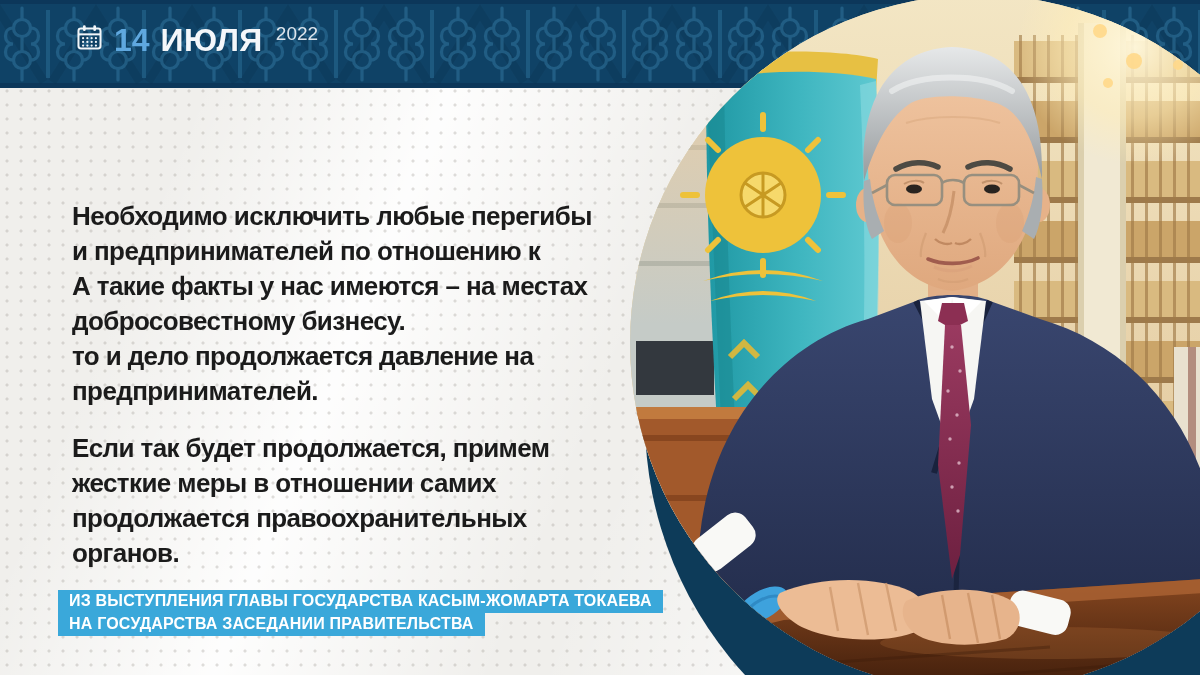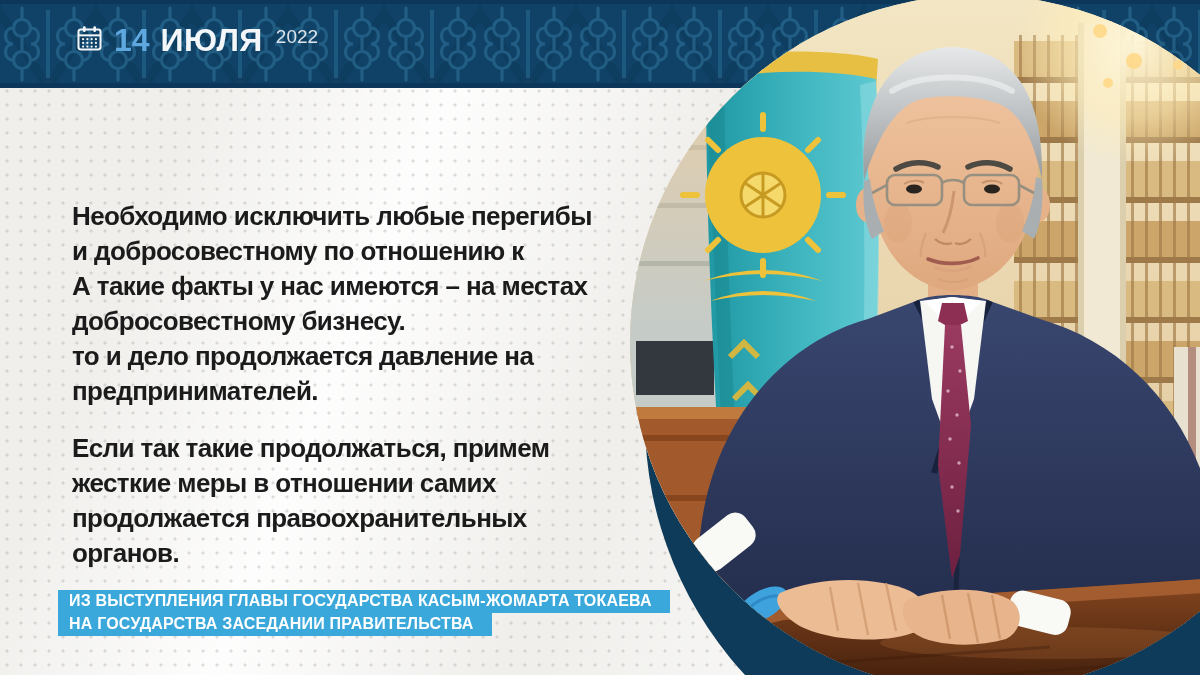--- a/index.html
+++ b/index.html
@@ -13,21 +13,21 @@
     background-size:14px 14px,100% 100%,100% 100%;
     font-family:"Liberation Sans","DejaVu Sans",sans-serif;
   }
   .top-band{
     position:absolute;left:0;top:0;width:1200px;height:88px;
     background:#0f4266;z-index:2;
   }
   .top-band svg.orn{position:absolute;left:0;top:0;}
   .date-row{
     position:absolute;left:76px;top:24px;z-index:6;
-    display:flex;align-items:center;gap:11px;
+    display:flex;align-items:flex-start;gap:11px;
   }
   .date-row .cal{margin-bottom:3px;}
   .day{color:#5fa8df;font-size:32px;font-weight:bold;line-height:1;}
   .month{color:#f4f7fa;font-size:32px;font-weight:bold;line-height:1;letter-spacing:.5px;}
   .year{color:#dde5ec;font-size:19px;font-weight:normal;line-height:1;margin-bottom:8px;margin-left:2px;}
   .navy-circle{
     position:absolute;left:645px;top:45px;width:750px;height:750px;
     border-radius:50%;background:#0d3b59;z-index:3;
   }
   .photo-circle{
@@ -37,21 +37,21 @@
   .quote{position:absolute;left:72px;top:163px;z-index:5;margin-top:36px;}
   .qline{
     font-size:26px;font-weight:bold;color:#1b1b1b;
     line-height:35px;height:35px;letter-spacing:-0.6px;white-space:nowrap;
   }
   .qline.spacer{height:22px;}
   .attribution{position:absolute;left:58px;top:590px;z-index:6;}
   .attr-line{
     display:table;background:#3aa8da;color:#ffffff;
     font-size:16px;font-weight:bold;line-height:16px;
-    padding:3px 18px 4px 11px;letter-spacing:.2px;white-space:nowrap;
+    padding:3px 11px 4px 11px;letter-spacing:.2px;white-space:nowrap;
   }
 </style>
 </head>
 <body>
 
 <div class="canvas">
 
   <div class="top-band">
     <svg class="orn" width="1200" height="88" viewBox="0 0 1200 88" preserveAspectRatio="none">
       <defs>
@@ -321,27 +321,27 @@
         <path d="M150,598 C190,580 250,582 280,596 C300,606 302,626 288,636 C256,650 196,646 168,630 C152,620 142,606 150,598 Z" fill="#ecbc95"></path>
         <path d="M200,592 L208,636 M228,588 L238,640 M256,588 L266,636" stroke="#d09a6f" stroke-width="2.4" opacity=".8" fill="none"></path>
         <path d="M276,606 C312,590 360,592 382,606 C394,616 392,636 376,644 C342,654 300,650 284,638 C272,628 270,614 276,606 Z" fill="#e7b48c"></path>
         <path d="M312,600 L320,644 M338,598 L348,648 M362,600 L370,644" stroke="#cc9368" stroke-width="2.4" opacity=".8" fill="none"></path>
       </g>
     </svg>
   </div>
 
   <div class="quote">
     <div class="qline">Необходимо исключить любые перегибы</div>
-    <div class="qline">и добросовестному по отношению к</div>
+    <div class="qline">и предпринимателей по отношению к</div>
     <div class="qline">А такие факты у нас имеются – на местах</div>
     <div class="qline">добросовестному бизнесу.</div>
     <div class="qline">то и дело продолжается давление на</div>
     <div class="qline">предпринимателей.</div>
     <div class="qline spacer"></div>
-    <div class="qline">Если так такие продолжаться, примем</div>
+    <div class="qline">Если так будет продолжается, примем</div>
     <div class="qline">жесткие меры в отношении самих</div>
     <div class="qline">продолжается правоохранительных</div>
     <div class="qline">органов.</div>
   </div>
 
   <div class="attribution">
     <div class="attr-line">ИЗ ВЫСТУПЛЕНИЯ ГЛАВЫ ГОСУДАРСТВА КАСЫМ-ЖОМАРТА ТОКАЕВА</div>
     <div class="attr-line">НА ГОСУДАРСТВА ЗАСЕДАНИИ ПРАВИТЕЛЬСТВА</div>
   </div>
 

